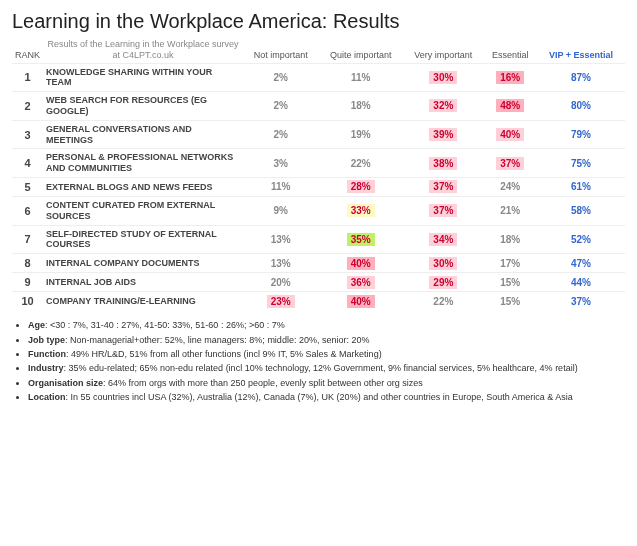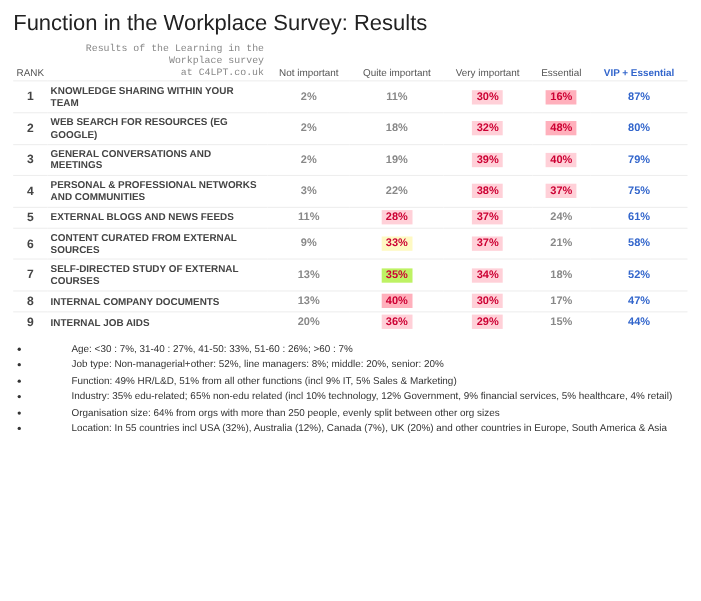--- a/index.html
+++ b/index.html
@@ -72,34 +72,33 @@
       font-size: 10px;
       font-weight: bold;
       margin-bottom: 3px;
     }
     .demographics ul {
       list-style: disc;
       padding-left: 16px;
       line-height: 1.6;
     }
     .demographics ul li span.bold {
-      font-weight: normal;
-      margin-left: 37px;
+      font-weight: bold;
     }
   </style>
 </head>
 <body>
 
-<h1>Function in the Workplace Survey: Results</h1>
+<h1>Learning in the Workplace America: Results</h1>
 
 <table>
   <thead>
     <tr>
       <th>RANK</th>
-      <th style="text-align:right; font-size:9px; color:#888; line-height:1.2;font-family:Liberation Mono, monospace;" colspan="1">
+      <th style="text-align:center; font-size:9px; color:#888; line-height:1.2;" colspan="1">
         <span>Results of the Learning in the Workplace survey</span><br>
         <span>at C4LPT.co.uk</span>
       </th>
       <th>Not important</th>
       <th>Quite important</th>
       <th>Very important</th>
       <th>Essential</th>
       <th class="vip-header">VIP + Essential</th>
     </tr>
   </thead>
@@ -178,20 +177,29 @@
   </tr>
       <tr>
     <td>9</td>
     <td>INTERNAL JOB AIDS</td>
     <td class="val-cell"><span style="color:#888;">20%</span></td>
     <td class="val-cell"><span style="color:#cc0033; background-color:#ffd0d8; padding:1px 4px;">36%</span></td>
     <td class="val-cell"><span style="color:#cc0033; background-color:#ffd0d8; padding:1px 4px;">29%</span></td>
     <td class="val-cell"><span style="color:#888;">15%</span></td>
     <td class="val-cell"><span style="color:#3366cc; font-weight:bold;">44%</span></td>
   </tr>
+      <tr>
+    <td>10</td>
+    <td>COMPANY TRAINING/E-LEARNING</td>
+    <td class="val-cell"><span style="color:#cc0033; background-color:#ffd0d8; padding:1px 4px;">23%</span></td>
+    <td class="val-cell"><span style="color:#cc0033; background-color:#ffb0bc; padding:1px 4px;">40%</span></td>
+    <td class="val-cell"><span style="color:#888;">22%</span></td>
+    <td class="val-cell"><span style="color:#888;">15%</span></td>
+    <td class="val-cell"><span style="color:#3366cc; font-weight:bold;">37%</span></td>
+  </tr>
     </tbody>
 </table>
 
 <div class="demographics">
   <ul id="demo-list">
       <li><span class="bold">Age</span><span>: &lt;30 : 7%, 31-40 : 27%, 41-50: 33%, 51-60 : 26%; &gt;60 : 7%</span></li>
       <li><span class="bold">Job type</span><span>: Non-managerial+other: 52%, line managers: 8%; middle: 20%, senior: 20%</span></li>
       <li><span class="bold">Function</span><span>: 49% HR/L&amp;D, 51% from all other functions (incl 9% IT, 5% Sales &amp; Marketing)</span></li>
       <li><span class="bold">Industry</span><span>: 35% edu-related; 65% non-edu related (incl 10% technology, 12% Government, 9% financial services, 5% healthcare, 4% retail)</span></li>
       <li><span class="bold">Organisation size</span><span>: 64% from orgs with more than 250 people, evenly split between other org sizes</span></li>

